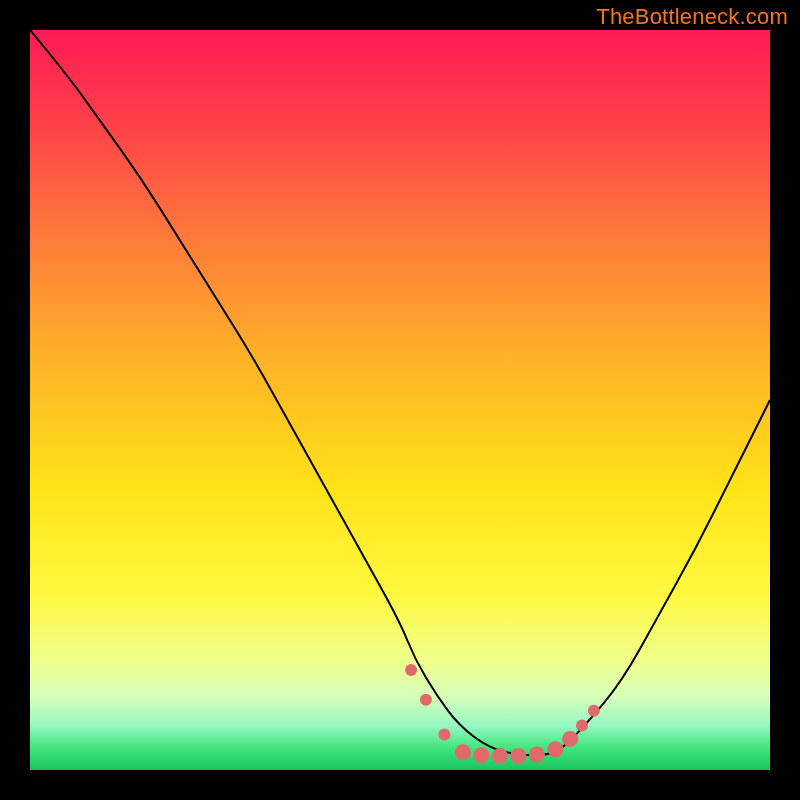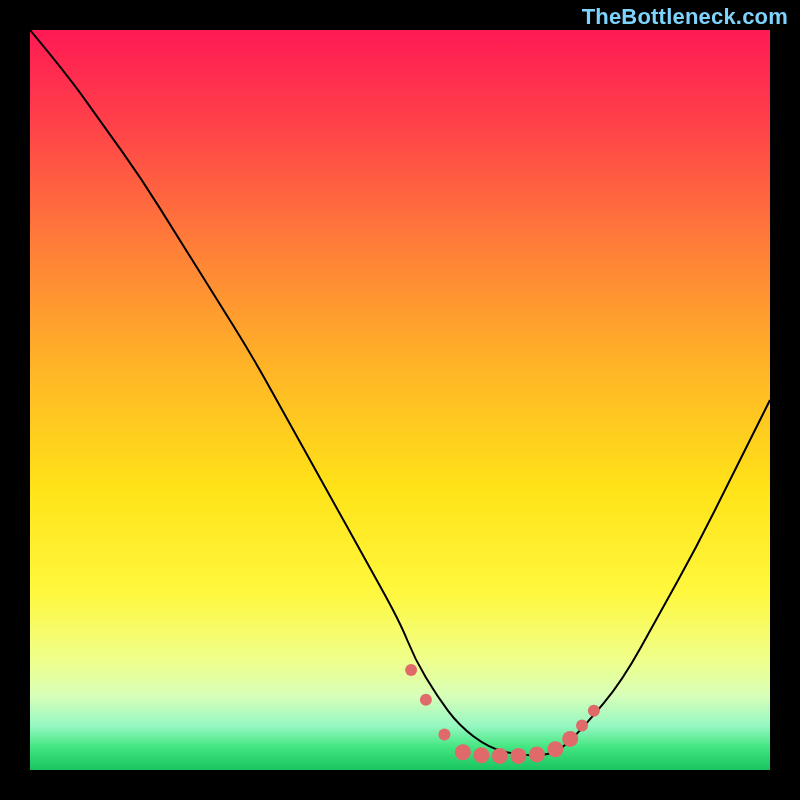--- a/index.html
+++ b/index.html
@@ -16,23 +16,23 @@
     top: 0;
     left: 0;
     width: 800px;
     height: 800px;
     background: #000;
   }
   .watermark {
     position: absolute;
     top: 4px;
     right: 12px;
-    color: #7dd3fc;
+    color: #f97316;
     font-size: 22px;
-    font-weight: 700;
+    font-weight: 400;
     letter-spacing: 0.2px;
   }
   .plot-area {
     position: absolute;
     left: 30px;
     top: 30px;
     width: 740px;
     height: 740px;
   }
 </style>

